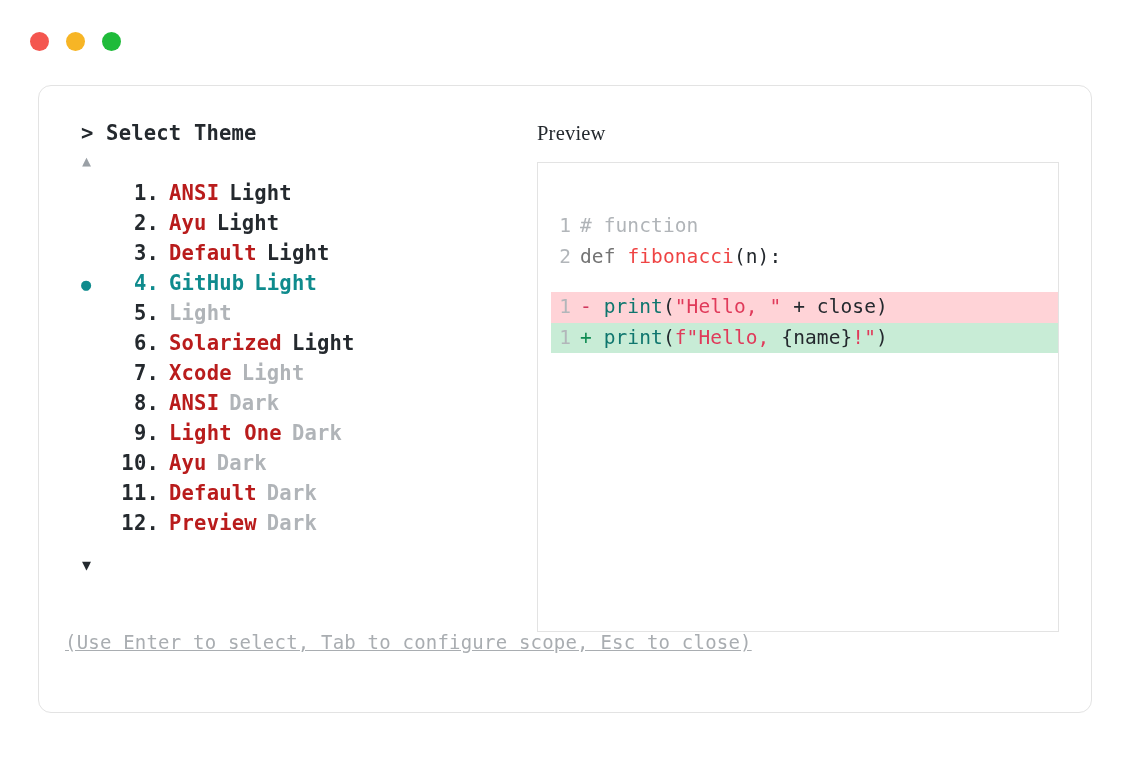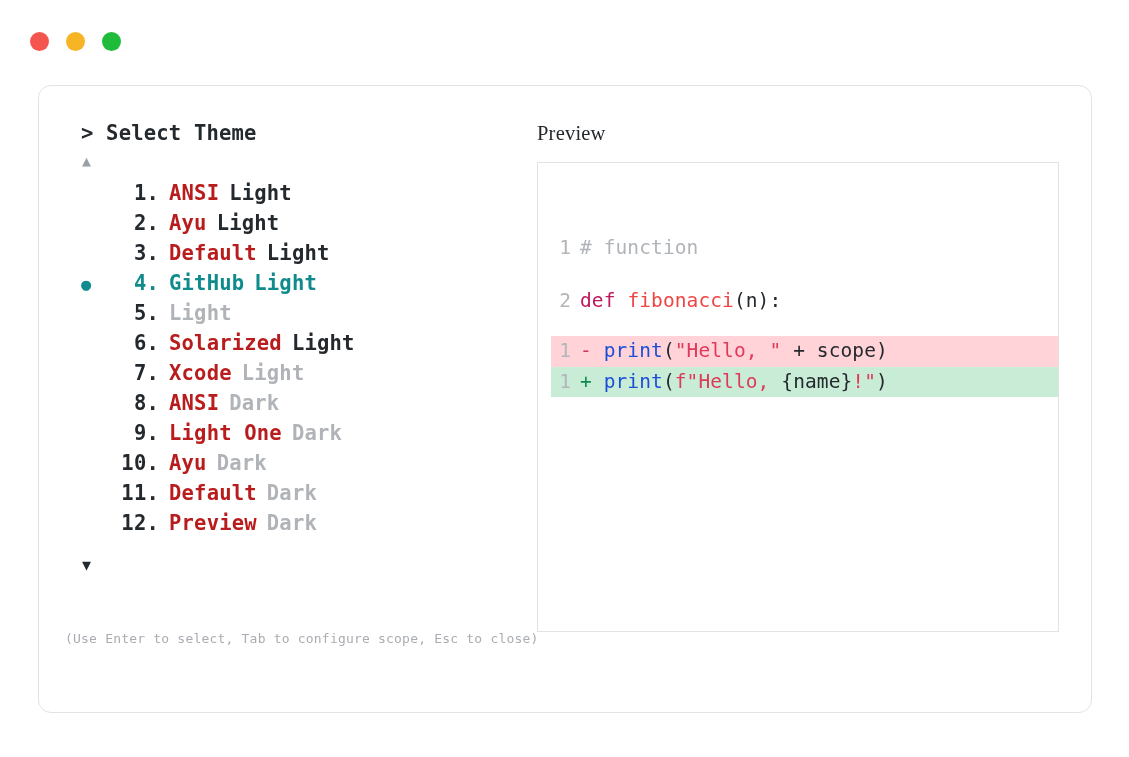--- a/index.html
+++ b/index.html
@@ -106,24 +106,25 @@
   .suffix.strong { color: #24292e; }
   .suffix.dim { color: #b0b4b8; }
   .theme-item.selected .num,
   .theme-item.selected .name,
   .theme-item.selected .suffix { color: #0f8b8d; }
 
   .footer-hint {
     position: absolute;
     left: 26px;
     top: 545px;
-    font-size: 13px;
+    font-size: 19px;
     color: #a9adb1;
     letter-spacing: 0.2px;
     white-space: pre;
+    text-decoration: underline;
   }
 
   
   .right-col {
     position: absolute;
     left: 498px;
     top: 32px;
     width: 530px;
   }
   .preview-title {
@@ -149,21 +150,20 @@
     top: 48px;
     right: 0;
     font-size: 19.5px;
     line-height: 30.5px;
     letter-spacing: 0.1px;
   }
   .code-line {
     white-space: pre;
     height: 30.5px;
     display: block;
-    margin-top: 22px;
   }
   .gut {
     color: #b2b6ba;
     display: inline-block;
     width: 20px;
     text-align: right;
     margin-right: 9px;
   }
   .blank-line { height: 20px; display: block; }
 
@@ -175,26 +175,26 @@
   }
   .diff-del { background: #ffd3d7; }
   .diff-add { background: #c8ecd6; }
   .diff-del .gut, .diff-add .gut { color: #b2b6ba; }
   .sign-del { color: #d1375d; }
   .sign-add { color: #0f8b52; }
 
   
   .t-plain   { color: #24292e; }
   .t-comment { color: #b0b4b8; }
-  .t-keyword { color: #be185d; }
+  .t-keyword { color: #737373; }
   .t-func    { color: #ef4444; }
   .t-builtin { color: #2f8fd0; }
   .t-num     { color: #0f8b8d; }
   .t-str     { color: #e03a5a; }
-  .t-call    { color: #1d4ed8; }
+  .t-call    { color: #0f766e; }
 </style>
 </head>
 <body>
 
 <div class="traffic">
   <span class="dot" style="background: rgb(244, 86, 79);"></span>
   <span class="dot" style="background: rgb(247, 181, 37);"></span>
   <span class="dot" style="background: rgb(31, 187, 58);"></span>
 </div>
 
@@ -222,19 +222,19 @@
 
   <div class="footer-hint">(Use Enter to select, Tab to configure scope, Esc to close)</div>
 
   <div class="right-col">
     <div class="preview-title">Preview</div>
     <div class="preview-box">
       <div class="code" id="code-block">
           <span class="code-line"><span class="gut">1</span><span class="t-comment"># function</span></span>
           <span class="code-line"><span class="gut">2</span><span class="t-keyword">def </span><span class="t-func">fibonacci</span><span class="t-plain">(n):</span></span>
           <span class="blank-line"></span>
-          <span class="diff-line diff-del"><span class="gut">1</span><span class="sign-del">- </span><span class="t-call">print</span><span class="t-plain">(</span><span class="t-str">"Hello, "</span><span class="t-plain"> + scope)</span></span>
+          <span class="diff-line diff-del"><span class="gut">1</span><span class="sign-del">- </span><span class="t-call">print</span><span class="t-plain">(</span><span class="t-str">"Hello, "</span><span class="t-plain"> + close)</span></span>
           <span class="diff-line diff-add"><span class="gut">1</span><span class="sign-add">+ </span><span class="t-call">print</span><span class="t-plain">(</span><span class="t-str">f"Hello, </span><span class="t-plain">{name}</span><span class="t-str">!"</span><span class="t-plain">)</span></span>
         </div>
     </div>
   </div>
 
 </div>
 
 </body></html>

